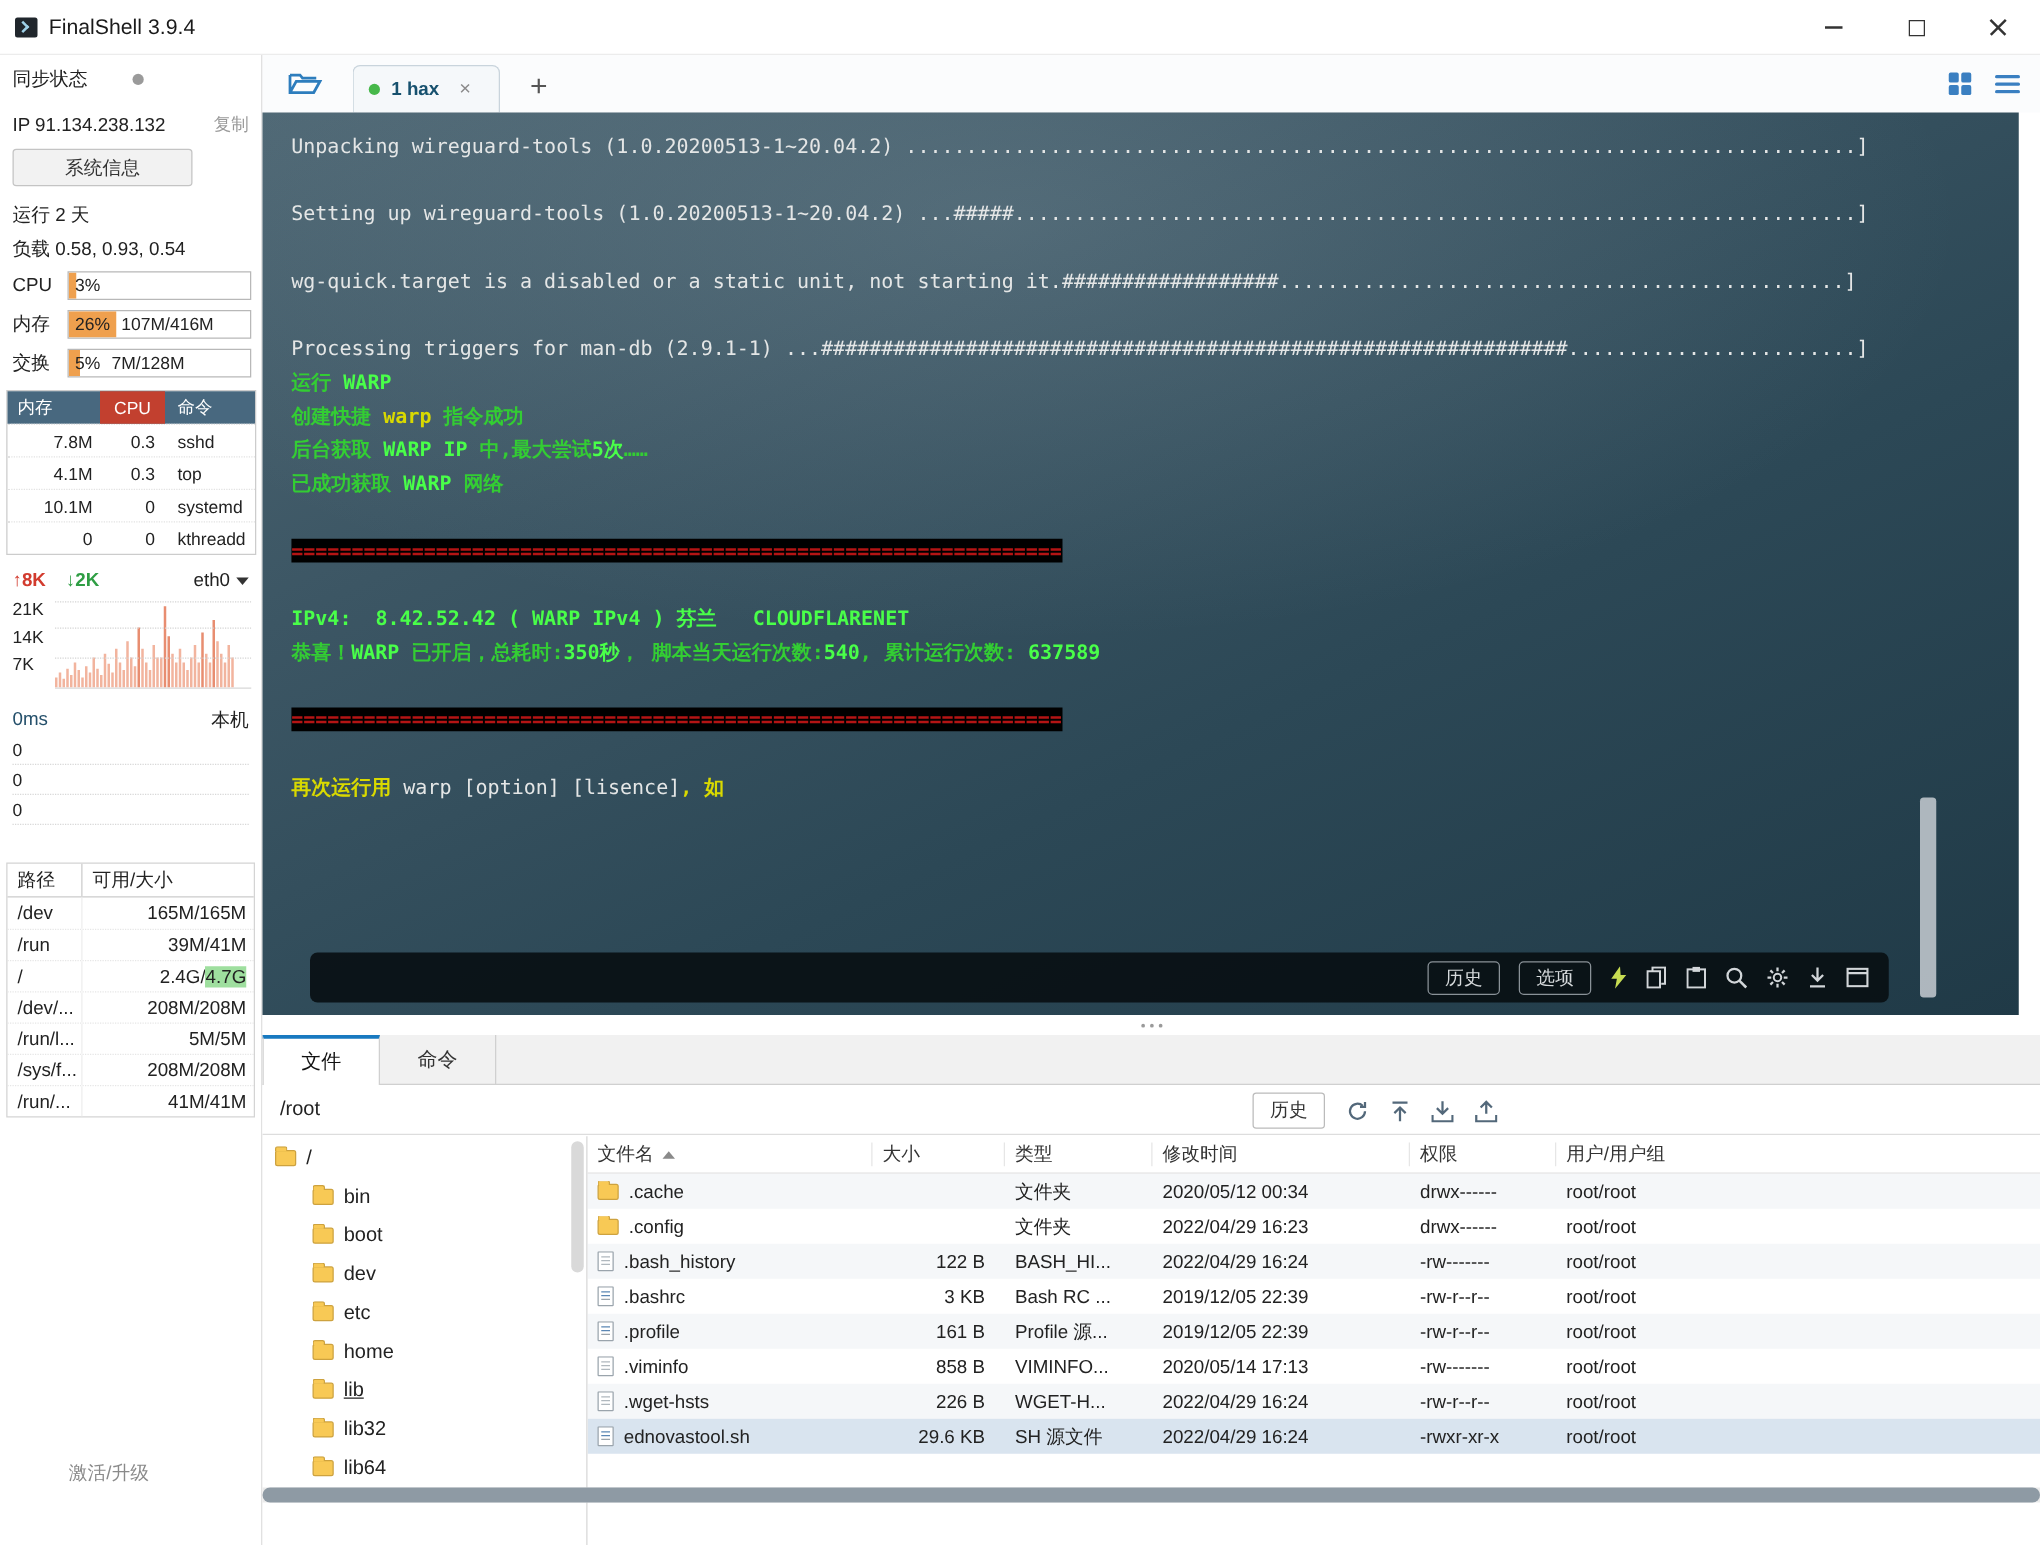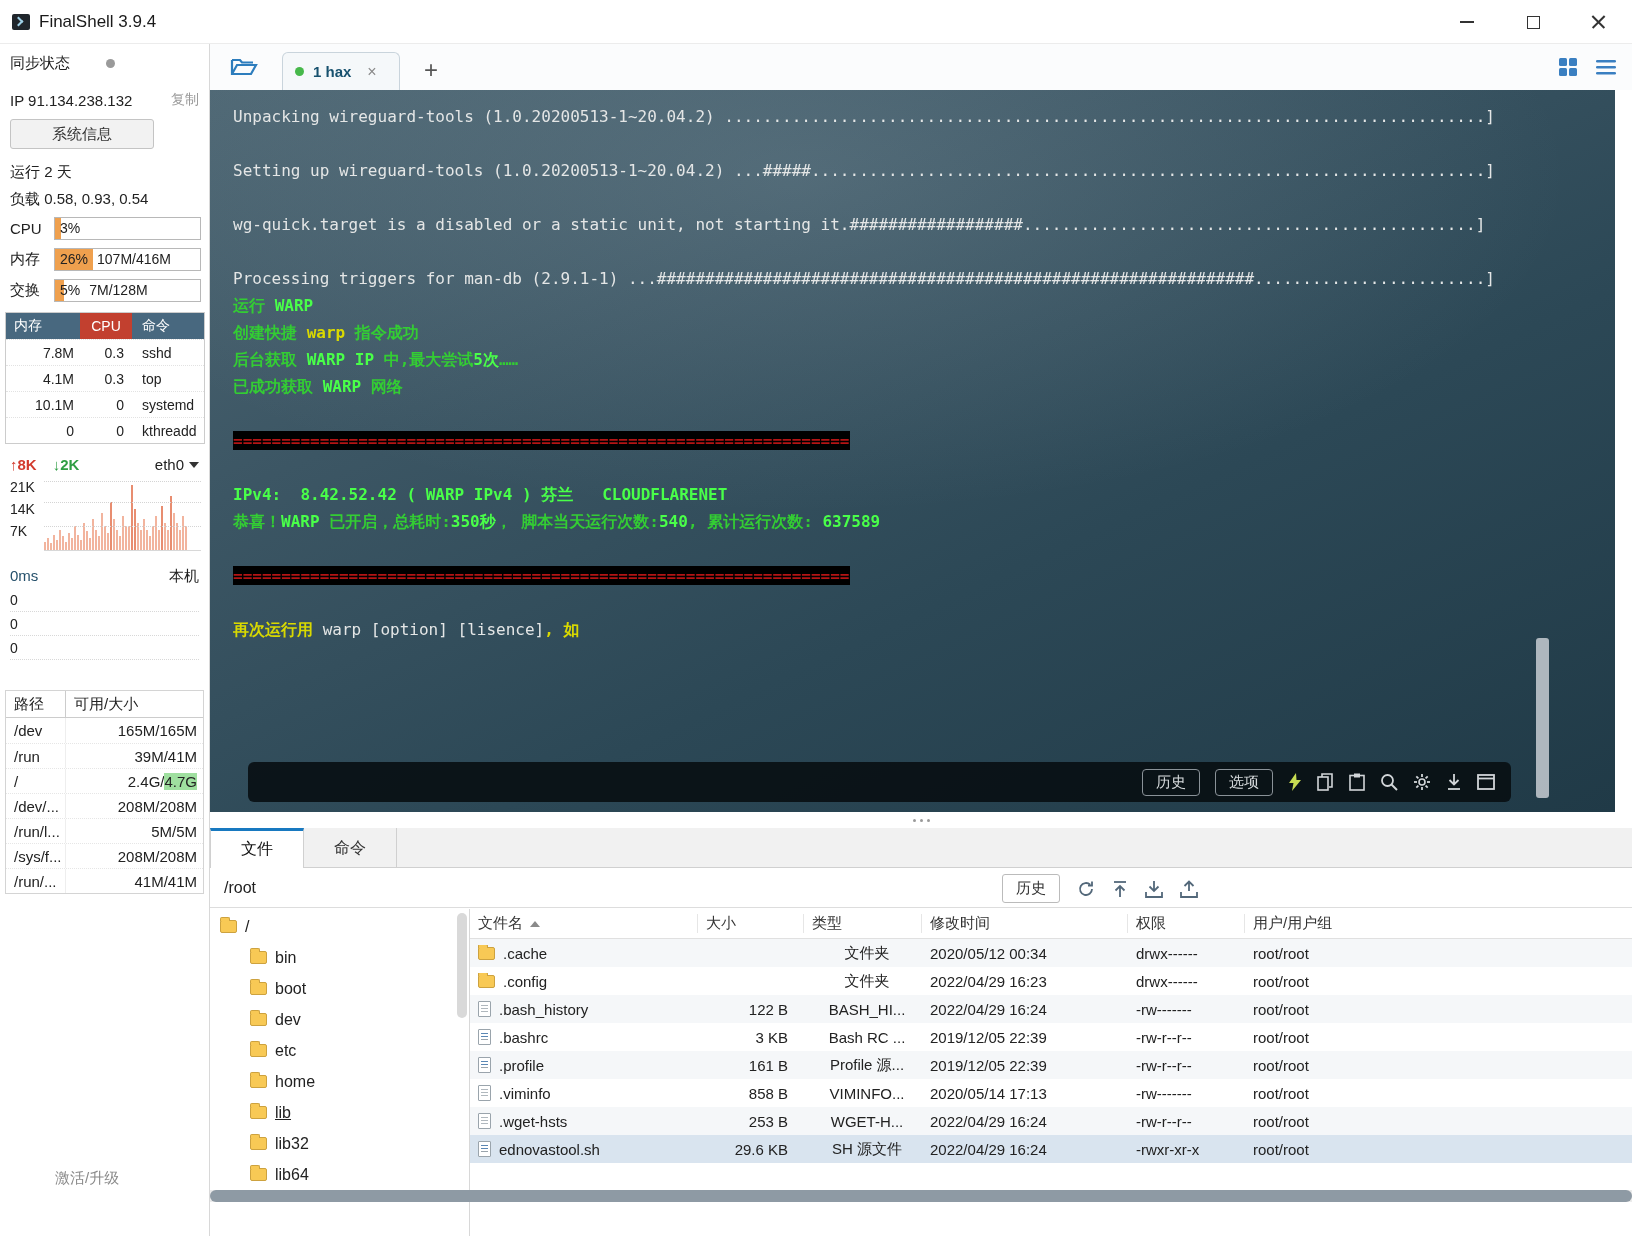--- a/index.html
+++ b/index.html
@@ -121,21 +121,21 @@
 .fhead{display:flex;height:30px;align-items:center;border-bottom:1px solid #e0e0e0;color:#333;font-size:15px;}
 .fhc{padding-left:8px;border-right:1px solid #e6e6e6;height:19px;display:flex;align-items:center;gap:7px;}
 .sort-up{width:0;height:0;border:5px solid transparent;border-bottom:6px solid #8a8a8a;margin-top:-5px;}
 .w-name{width:228px;} .w-size{width:106px;} .w-type{width:118px;} .w-mtime{width:206px;} .w-perm{width:117px;} .w-owner{flex:1;border-right:none;}
 .frow{display:flex;height:28px;align-items:center;font-size:15px;}
 .frow.alt{background:#f5f7f9;}
 .frow.sel{background:#d9e4ef;}
 .fc{padding-left:8px;overflow:hidden;white-space:nowrap;}
 .fc-name{width:228px;display:flex;align-items:center;}
 .fc-size{width:106px;text-align:right;padding-right:16px;padding-left:0;}
-.fc-type{width:118px;text-align:center;}
+.fc-type{width:118px;}
 .fc-mtime{width:206px;}
 .fc-perm{width:117px;}
 .fc-owner{flex:1;}
 .fname{margin-left:8px;}
 
 .folder-ic{width:17px;height:13px;background:#f8c955;border:1px solid #cda23f;border-radius:2px;position:relative;display:inline-block;flex:0 0 auto;}
 .folder-ic::before{content:"";position:absolute;top:-4px;left:-1px;width:8px;height:3px;background:#f8c955;border:1px solid #cda23f;border-bottom:none;border-radius:2px 2px 0 0;}
 .file-ic{width:13px;height:16px;background:#fff;border:1px solid #9aa4ac;border-radius:1px;display:inline-block;position:relative;flex:0 0 auto;}
 .file-ic::before{content:"";position:absolute;left:2px;top:3px;width:7px;height:1px;background:#b0b8be;box-shadow:0 3px 0 #b0b8be,0 6px 0 #b0b8be;}
 .file-ic.code::before{background:#5b87b4;box-shadow:0 3px 0 #5b87b4,0 6px 0 #9aa4ac;}
@@ -626,21 +626,21 @@
               <span class="fc fc-type">VIMINFO...</span>
               <span class="fc fc-mtime">2020/05/14 17:13</span>
               <span class="fc fc-perm">-rw-------</span>
               <span class="fc fc-owner">root/root</span>
             </div>
             <div class="frow alt">
               <span class="fc fc-name">
                 <span class="file-ic"></span>
                 <span class="fname">.wget-hsts</span>
               </span>
-              <span class="fc fc-size">253 B</span>
+              <span class="fc fc-size">226 B</span>
               <span class="fc fc-type">WGET-H...</span>
               <span class="fc fc-mtime">2022/04/29 16:24</span>
               <span class="fc fc-perm">-rw-r--r--</span>
               <span class="fc fc-owner">root/root</span>
             </div>
             <div class="frow sel">
               <span class="fc fc-name">
                 <span class="file-ic code"></span>
                 <span class="fname">ednovastool.sh</span>
               </span>

